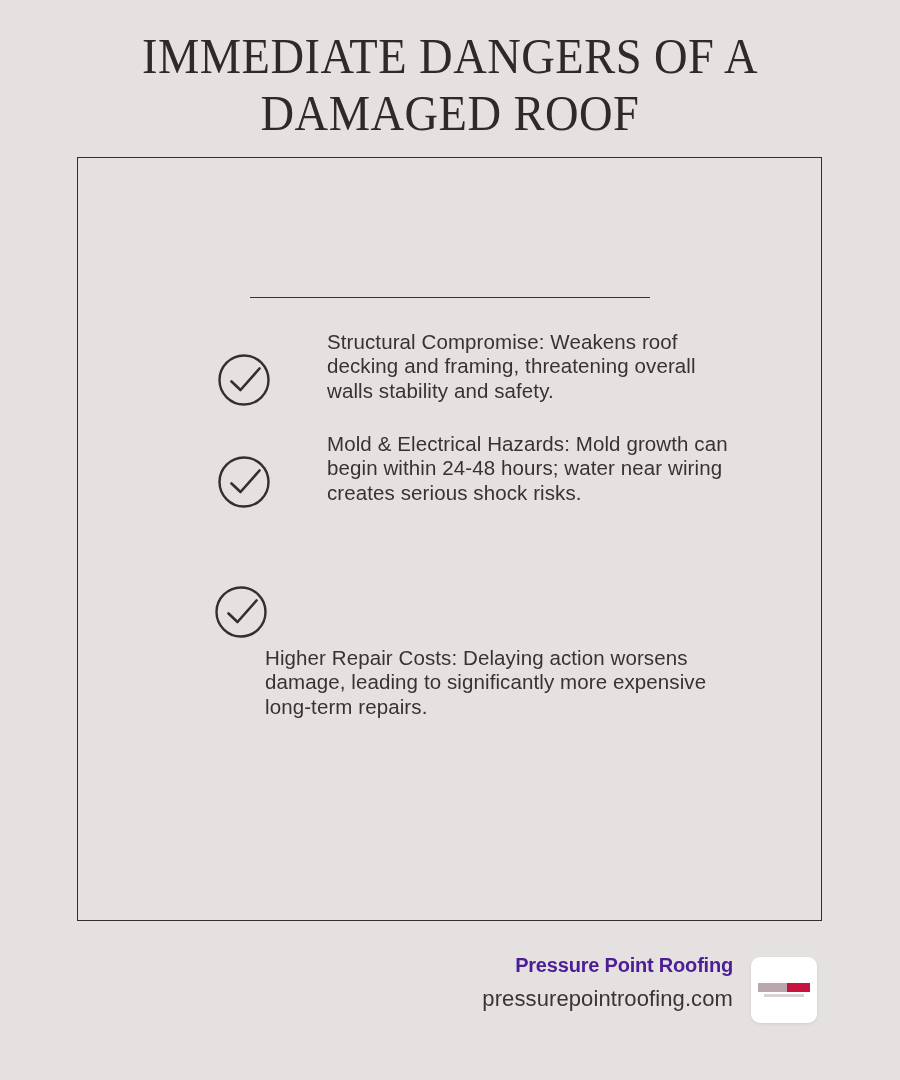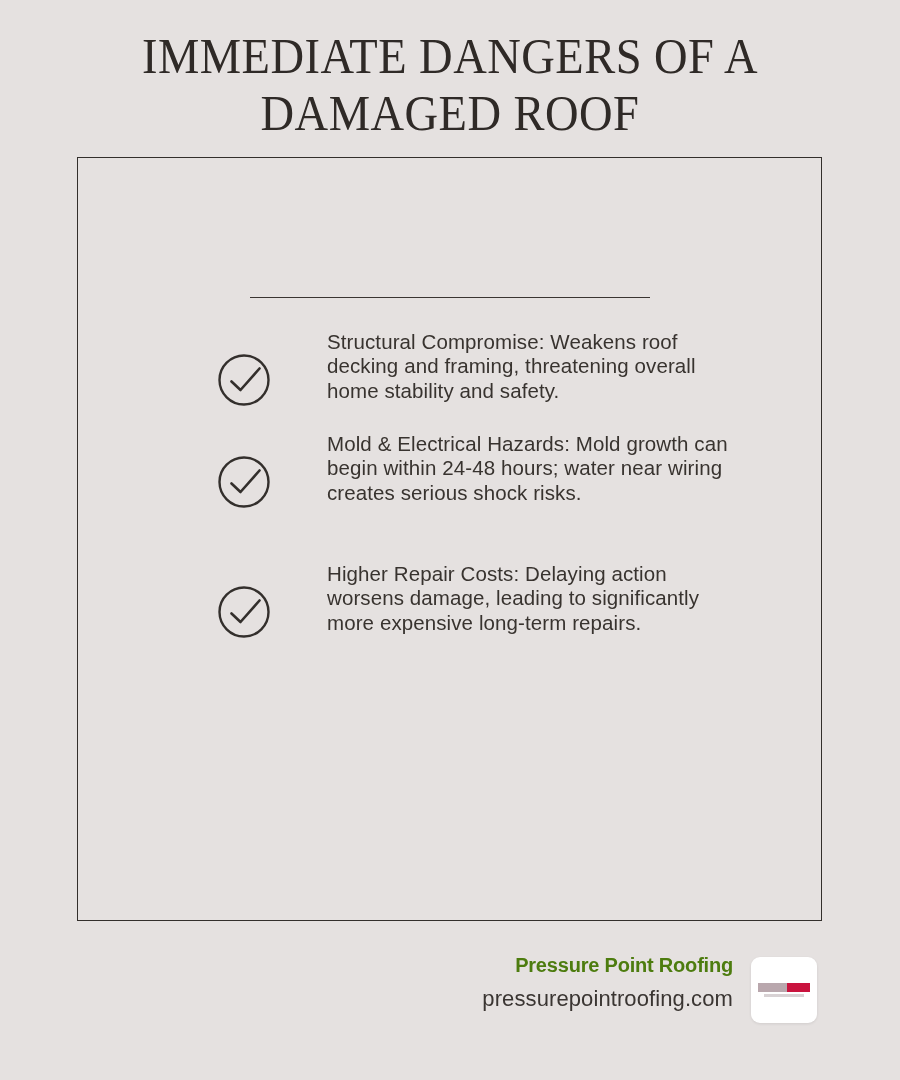--- a/index.html
+++ b/index.html
@@ -59,21 +59,21 @@
     left: 213px;
     top: 330px;
     width: 520px;
   }
 
   .item {
     display: flex;
     align-items: flex-start;
     margin-bottom: 34px;
   }
-  .item:last-child { margin-bottom: 18px; }
+  .item:last-child { margin-bottom: 18px; flex-direction: column; }
 
   .check-wrap {
     flex: 0 0 62px;
     display: flex;
     justify-content: center;
     padding-top: 22px;
   }
 
   .check-icon {
     display: block;
@@ -108,21 +108,21 @@
     position: absolute;
     right: 167px;
     top: 0;
     text-align: right;
     width: 420px;
   }
   .brand-name {
     font-size: 20px;
     font-weight: bold;
     letter-spacing: -0.2px;
-    color: #4d7c0f;
+    color: #4c1d95;
     line-height: 1.3;
   }
   .brand-url {
     margin-top: 7px;
     font-size: 22px;
     font-weight: 400;
     letter-spacing: 0.1px;
     color: #3a3532;
     line-height: 1.3;
   }
@@ -175,21 +175,21 @@
 <div class="list">
 
 
   <div class="item i2">
     <span class="check-wrap">
       <svg class="check-icon" viewBox="0 0 56 56" fill="none" xmlns="http://www.w3.org/2000/svg" aria-hidden="true">
         <circle cx="28" cy="28" r="24.5" stroke="#332F2C" stroke-width="2.4"></circle>
         <path d="M15.5 29.5 L24.5 38 L43.5 16.5" stroke="#332F2C" stroke-width="2.6" stroke-linecap="round" stroke-linejoin="round"></path>
       </svg>
     </span>
-    <span class="item-text">Structural Compromise: Weakens roof decking and framing, threatening overall home stability and safety.</span>
+    <span class="item-text">Structural Compromise: Weakens roof decking and framing, threatening overall walls stability and safety.</span>
   </div>
 
   <div class="item i3">
     <span class="check-wrap">
       <svg class="check-icon" viewBox="0 0 56 56" fill="none" xmlns="http://www.w3.org/2000/svg" aria-hidden="true">
         <circle cx="28" cy="28" r="24.5" stroke="#332F2C" stroke-width="2.4"></circle>
         <path d="M15.5 29.5 L24.5 38 L43.5 16.5" stroke="#332F2C" stroke-width="2.6" stroke-linecap="round" stroke-linejoin="round"></path>
       </svg>
     </span>
     <span class="item-text">Mold &amp; Electrical Hazards: Mold growth can begin within 24-48 hours; water near wiring creates serious shock risks.</span>

